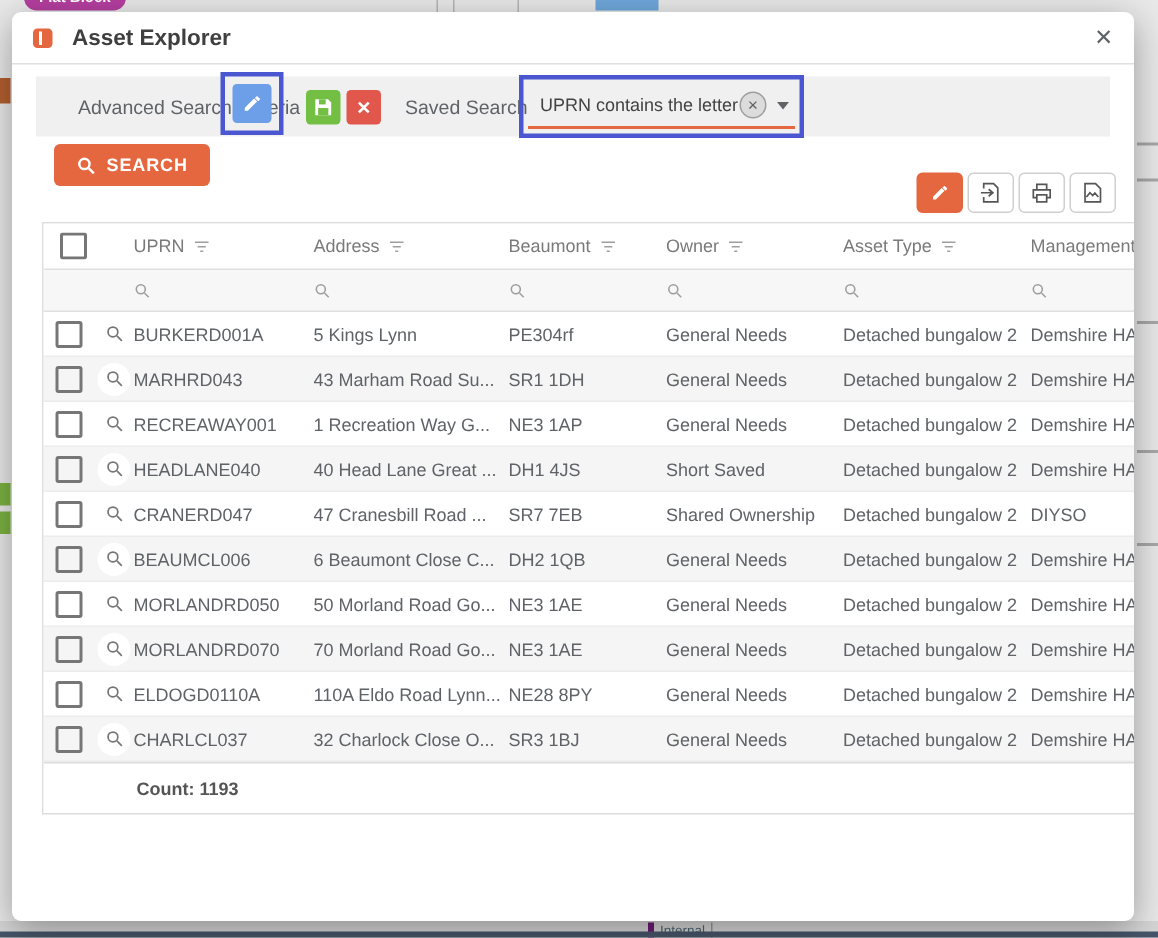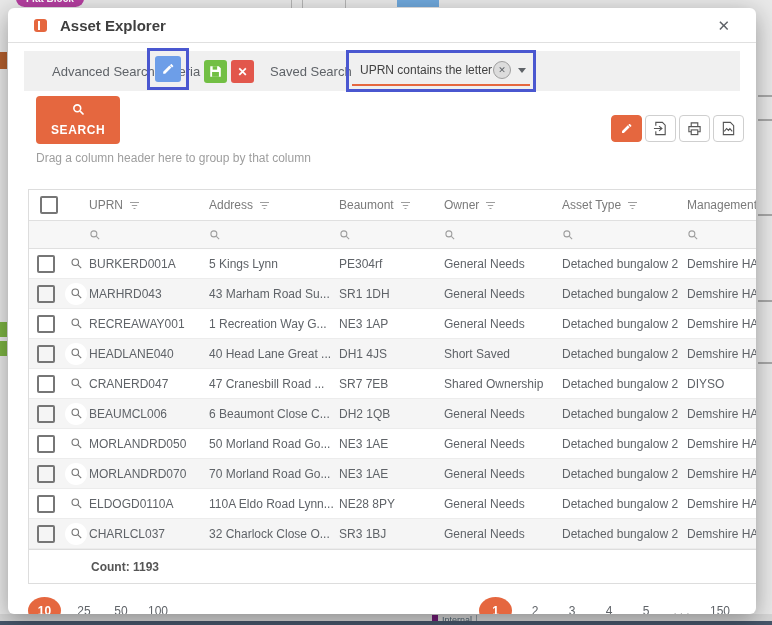--- a/index.html
+++ b/index.html
@@ -10,25 +10,25 @@
     display:flex;align-items:center;}
   .bg-vline{position:absolute;top:0;width:1px;height:8px;background:#b5b5b5;}
   .bg-badge-blue{position:absolute;left:397px;top:0;width:42px;height:7px;background:#6fa8dc;}
   .bg-sliver-orange{position:absolute;left:0;top:52px;width:7px;height:17px;background:#b45f2e;}
   .bg-sliver-green1{position:absolute;left:0;top:322px;width:7px;height:15px;background:#7cb342;}
   .bg-sliver-green2{position:absolute;left:0;top:341px;width:7px;height:15px;background:#7cb342;}
   .bg-rline{position:absolute;right:0;width:14px;height:2px;background:#a8a8a8;}
   .bg-bottom{position:absolute;left:0;top:614px;width:772px;height:11px;background:#d6d6d6;}
   .bg-bottom-bar{position:absolute;left:0;top:621px;width:772px;height:4px;background:#46566a;}
   .bg-internal{position:absolute;left:432px;top:615px;font-size:9px;color:#4f6572;
-    border-left:6px solid #701a75;border-right:1px solid #8f9aa3;padding:0 4px;}
+    border-left:4px solid #701a75;border-right:1px solid #8f9aa3;padding:0 4px;}
   
   .modal{position:absolute;left:8px;top:8px;width:748px;height:606px;background:#fff;
     border-radius:6px;box-shadow:0 6px 24px rgba(0,0,0,.35);overflow:hidden;}
-  .m-header{height:34px;display:flex;align-items:center;padding:0 26px;
+  .m-header{height:34px;display:flex;align-items:center;padding:0 14px;
     border-bottom:1px solid #e0e0e0;}
   .title-icon{width:13px;height:13px;background:#e5673f;border-radius:3px;position:relative;}
   .title-icon::after{content:"";position:absolute;left:4px;top:2px;width:2px;height:9px;background:#fff;}
   .m-title{margin-left:13px;font-size:15px;font-weight:bold;color:#3f3f3f;}
   .m-close{margin-left:auto;font-size:15px;color:#5f6368;cursor:pointer;line-height:1;}
   
   .crit{position:relative;margin:8px 16px 0;height:40px;background:#f0f0f0;overflow:visible;}
   .crit-label{position:absolute;left:28px;top:13px;font-size:13px;color:#5f6368;white-space:nowrap;}
   .ann{border:3px solid #4a57d0;position:absolute;background:transparent;}
   .ann-edit{left:123px;top:-3px;padding:5px;}
@@ -45,21 +45,21 @@
   .dd-text{font-size:12px;color:#424242;white-space:nowrap;overflow:hidden;flex:1;}
   .dd-clear{width:16px;height:16px;border-radius:50%;background:#dcdcdc;border:1px solid #9e9e9e;
     color:#5f6368;font-size:9px;display:flex;align-items:center;justify-content:center;
     flex:none;cursor:pointer;}
   .dd-caret{width:0;height:0;border-left:4px solid transparent;border-right:4px solid transparent;
     border-top:5px solid #5f6368;margin-left:7px;flex:none;}
   
   .search-btn{display:inline-flex;align-items:center;gap:7px;margin:5px 0 0 28px;
     background:#e5673f;color:#fff;border:none;border-radius:4px;padding:7px 15px;
     font-size:12px;font-weight:bold;letter-spacing:.6px;cursor:pointer;
-    font-family:"Liberation Sans",sans-serif;flex-direction:column;}
+    font-family:"Liberation Sans",sans-serif;}
   .hint{margin:7px 0 0 28px;font-size:12px;color:#9e9e9e;}
   .toolbar{position:absolute;top:107px;right:12px;display:flex;gap:3px;}
   .tb-btn{width:29px;height:25px;border:1px solid #cfcfcf;background:#fff;border-radius:4px;
     display:flex;align-items:center;justify-content:center;cursor:pointer;}
   .tb-btn.orange{background:#e5673f;border-color:#e5673f;}
   
   .grid{margin:24px 0 0 20px;width:728px;border:1px solid #ddd;border-right:none;
     overflow:hidden;font-size:12px;color:#5f6368;}
   .tr{display:flex;align-items:center;height:29px;border-bottom:1px solid #ececec;
     background:#fff;width:810px;}
@@ -161,21 +161,20 @@
   <button class="search-btn">
     <span>
       <svg width="13" height="13" viewBox="0 0 16 16">
           <circle cx="6.5" cy="6.5" r="4.2" fill="none" stroke="#ffffff" stroke-width="2"></circle>
           <line x1="10" y1="10" x2="14.2" y2="14.2" stroke="#ffffff" stroke-width="2"></line>
         </svg>
     </span>
     <span>SEARCH</span>
   </button>
 
-  <div class="hint">Drag a column header here to group by that column</div>
 
   <div class="toolbar">
     <div class="tb-btn orange">
       <span>
         <svg width="13" height="13" viewBox="0 0 16 16">
             <path fill="#ffffff" d="M2.5 11.2V13.5h2.3l7.1-7.1-2.3-2.3-7.1 7.1zM13.9 5.1c.25-.25.25-.65 0-.9l-1.6-1.6c-.25-.25-.65-.25-.9 0l-1.2 1.2 2.5 2.5 1.2-1.2z"></path>
           </svg>
       </span>
     </div>
     <div class="tb-btn">
@@ -495,30 +494,13 @@
     <div class="td c-type r-type">Detached bungalow 2</div>
     <div class="td c-mgmt r-mgmt">Demshire HA</div>
   </div>
 </div>
 
     <div class="tr count-row">
       <div class="count-label">Count: 1193</div>
     </div>
   </div>
 
-  <div class="pager">
-    <div class="pg-group">
-        <span class="pg sel">10</span>
-        <span class="pg">25</span>
-        <span class="pg">50</span>
-        <span class="pg">100</span>
-      </div>
-    <div class="pg-group">
-        <span class="pg sel">1</span>
-        <span class="pg">2</span>
-        <span class="pg">3</span>
-        <span class="pg">4</span>
-        <span class="pg">5</span>
-        <span class="pg dots">...</span>
-        <span class="pg">150</span>
-      </div>
-  </div>
 </div>
 
 </body></html>

